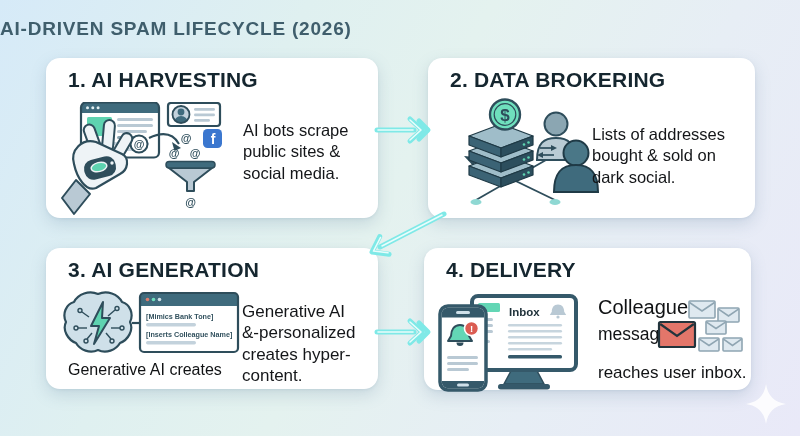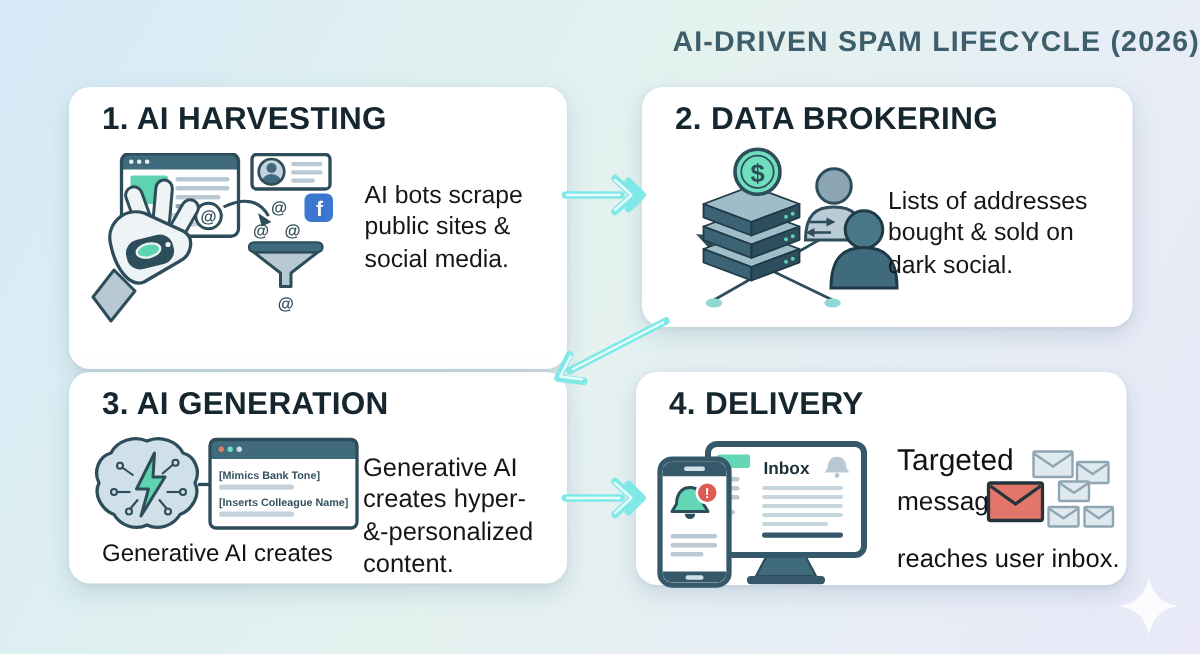--- a/index.html
+++ b/index.html
@@ -2,28 +2,28 @@
 <html><head>
 <meta charset="utf-8">
 <style>
   html,body{margin:0;padding:0;}
   .stage{
     position:relative;width:800px;height:436px;overflow:hidden;
     font-family:"Liberation Sans",sans-serif;
     background:linear-gradient(118deg,#d6eaf8 0%,#dff0f0 30%,#e4f2ef 48%,#e7eef5 72%,#e9e9f8 100%);
   }
   .title{
-    position:absolute;top:18px;left:0;width:800px;text-align:right;
+    position:absolute;top:18px;left:0;width:800px;text-align:left;
     font-size:19px;font-weight:800;letter-spacing:.8px;color:#3f5e6c;
   }
   .panel{
     position:absolute;background:#ffffff;border-radius:14px;
     box-shadow:0 6px 16px rgba(96,128,160,.22),0 1px 3px rgba(96,128,160,.12);
   }
-  #panel1{left:46px;top:58px;width:332px;height:188px;}
+  #panel1{left:46px;top:58px;width:332px;height:160px;}
   #panel2{left:428px;top:58px;width:327px;height:160px;}
   #panel3{left:46px;top:248px;width:332px;height:141px;}
   #panel4{left:424px;top:248px;width:327px;height:142px;}
   .heading{
     position:absolute;left:22px;top:10px;font-size:21px;font-weight:800;
     color:#15262f;letter-spacing:.2px;white-space:nowrap;
   }
   .illu{position:absolute;}
   .ptext{position:absolute;color:#141619;font-weight:400;}
   .ptext .ln{white-space:nowrap;}
@@ -233,22 +233,22 @@
         <rect x="78" y="5" width="98" height="59" rx="4" fill="none" stroke="#2e4d5b" stroke-width="2.2"></rect>
         <text x="84" y="31" font-size="7.2" font-weight="bold" fill="#33525f">[Mimics Bank Tone]</text>
         <rect x="84" y="35" width="50" height="3.5" rx="1.7" fill="#c3d2dc"></rect>
         <text x="84" y="49" font-size="7.2" font-weight="bold" fill="#33525f">[Inserts Colleague Name]</text>
         <rect x="84" y="53" width="50" height="3.5" rx="1.7" fill="#c3d2dc"></rect>
       </g>
     </svg>
 
     <div class="ptext" id="p3text">
       <div class="ln">Generative AI</div>
+      <div class="ln">&amp;-personalized</div>
       <div class="ln">creates hyper-</div>
-      <div class="ln">&amp;-personalized</div>
       <div class="ln">content.</div>
     </div>
     <div class="ptext" id="p3caption">
       <div class="ln">Generative AI creates</div>
     </div>
   </div>
 
   <div class="panel" id="panel4">
     <div class="heading">4. DELIVERY</div>
 
@@ -290,21 +290,21 @@
           <circle cx="33.5" cy="34.5" r="7" fill="#db5c52" stroke="#ffffff" stroke-width="1.6"></circle>
           <text x="33.5" y="38" text-anchor="middle" font-size="9.5" font-weight="bold" fill="#ffffff">!</text>
         </g>
         <rect x="9" y="62" width="31" height="3" rx="1.5" fill="#b9c9d4"></rect>
         <rect x="9" y="68" width="31" height="3" rx="1.5" fill="#b9c9d4"></rect>
         <rect x="9" y="74" width="22" height="3" rx="1.5" fill="#b9c9d4"></rect>
       </g>
     </svg>
 
     <div class="ptext" id="p4text">
-      <div class="t1 ln">Targeted</div>
+      <div class="t1 ln">Colleague</div>
       <div class="t2 ln">message</div>
       <div class="t3 ln">reaches user inbox.</div>
       <svg class="envelopes" width="95" height="58" viewBox="0 0 95 58">
         <g fill="#dfe9f0" stroke="#8fa5b2" stroke-width="1.6">
           <g transform="translate(33,3)">
             <rect x="0" y="0" width="26" height="17" rx="1"></rect>
               <path d="M0.5 1.5 L13 10 L25.5 1.5" fill="none"></path>
           </g>
           <g transform="translate(62,10)">
             <rect x="0" y="0" width="21" height="14" rx="1"></rect>

